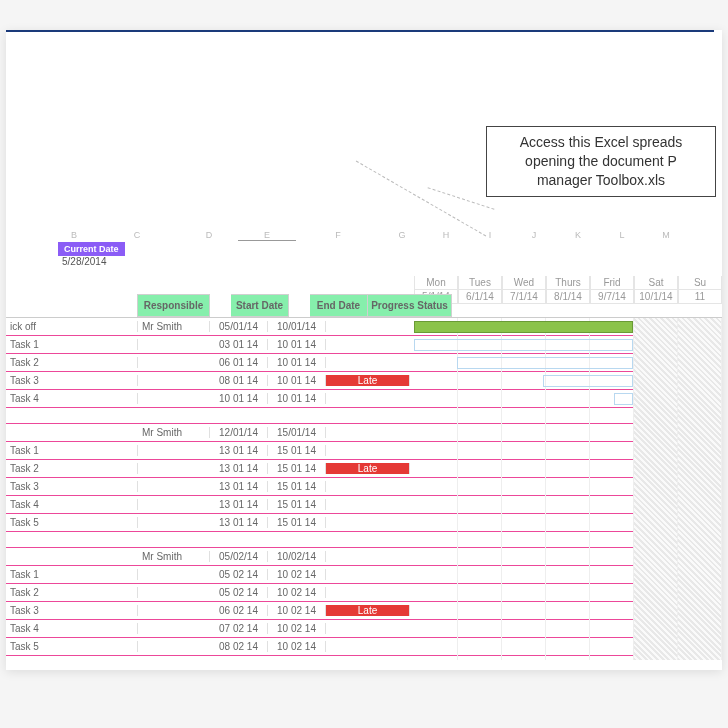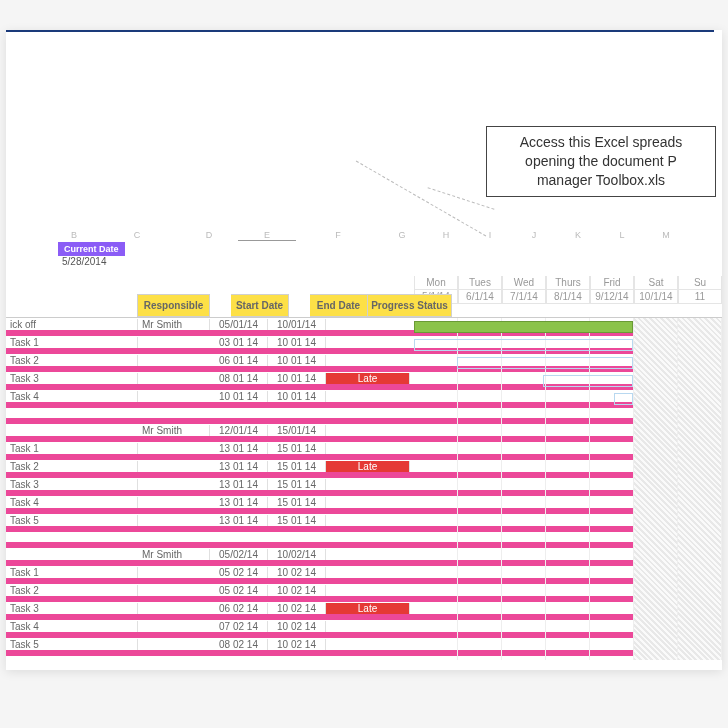--- a/index.html
+++ b/index.html
@@ -73,31 +73,31 @@
     padding: 2px 6px;
   }
   .current-date-val {
     position: absolute;
     top: 26px;
     left: 56px;
     font-size: 10px;
     color: #555;
   }
   .grid { position: absolute; top: 64px; left: 0; right: 0; }
-  .row { display: flex; height: 18px; align-items: center; border-bottom: 6px solid #ec4899; }
+  .row { display: flex; height: 18px; align-items: center; border-bottom: 1px solid #ec4899; }
   .row.blank { background: #fff; height: 16px; }
   .row .tname { width: 132px; padding-left: 4px; font-size: 10px; color: #666; border-right: 1px solid #e0e0e0; }
   .row .resp { width: 72px; padding-left: 4px; font-size: 10px; color: #666; border-right: 1px solid #e0e0e0;}
   .row .sd, .row .ed { width: 58px; text-align: center; font-size: 10px; color: #666; border-right: 1px solid #e0e0e0;}
   .row .status { width: 84px; text-align:center; font-size: 10px; color: #fff; border-right: 1px solid #e0e0e0;}
   .row .gantt { flex: 1; position: relative; height: 100%; }
 
   .hdr-row { display:flex; height: 24px; border-bottom:1px solid #ccc; }
   .hdr-cell {
-    background: #fde047;
+    background: #86efac;
     border: 1px solid #d0d0d0;
     border-left: none;
     font-weight: bold;
     font-size: 10px;
     color: #666;
     display:flex; align-items:center; justify-content:center;
   }
   .hdr-spacer { width: 132px; border:none; background:transparent; border-right:1px solid #d0d0d0;}
   .hdr-resp { width: 72px; }
   .hdr-sd, .hdr-ed { width: 58px; margin-left: 21px; }
@@ -186,21 +186,21 @@
         <div>Thurs</div>
         <div>Frid</div>
         <div>Sat</div>
         <div>Su</div>
       </div>
       <div class="date-row">
         <div>5/1/14</div>
         <div>6/1/14</div>
         <div>7/1/14</div>
         <div>8/1/14</div>
-        <div>9/12/14</div>
+        <div>9/7/14</div>
         <div>10/1/14</div>
         <div>11</div>
       </div>
     </div>
 
     <div class="grid">
 
       <div class="hdr-row">
         <div class="hdr-cell hdr-spacer"></div>
         <div class="hdr-cell hdr-resp">Responsible</div>

